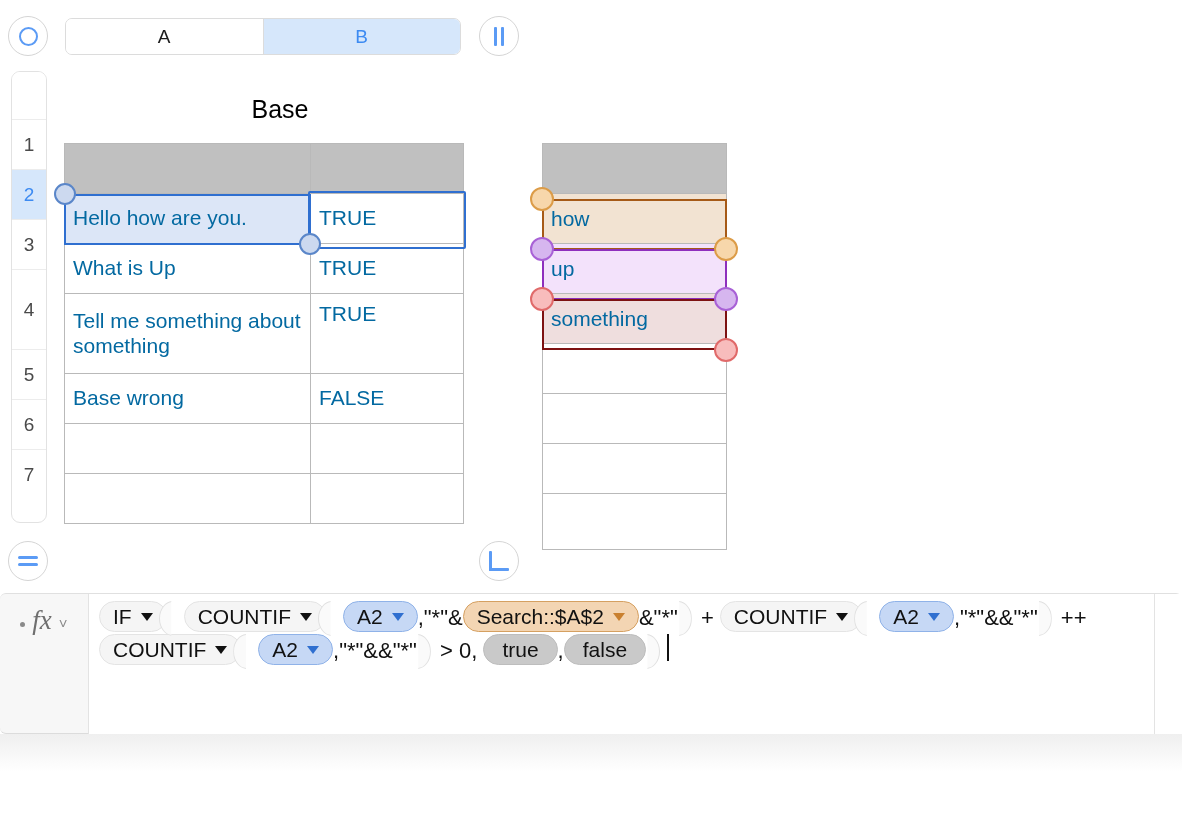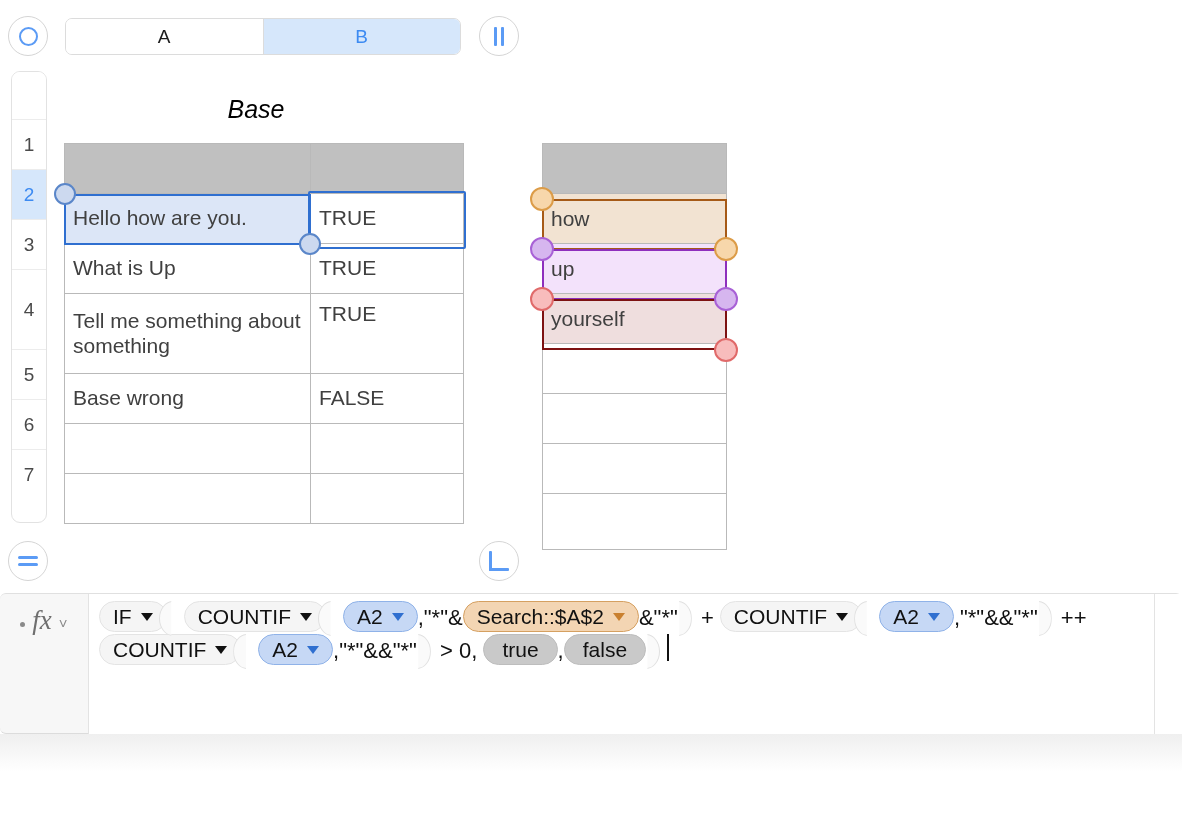--- a/index.html
+++ b/index.html
@@ -51,21 +51,21 @@
 
   
   .sheet-title {
     position:absolute; font-size:25px; color:#000; text-align:center;
   }
   .grid { position:absolute; border:1px solid #b9b9b9; background:#fff; }
   .grid .gr { display:flex; border-bottom:1px solid #b9b9b9; }
   .grid .gr:last-child { border-bottom:none; }
   .grid .gc {
     border-right:1px solid #b9b9b9; display:flex; align-items:center;
-    padding:0 8px; font-size:21px; color:#404040; overflow:hidden;
+    padding:0 8px; font-size:21px; color:#0369a1; overflow:hidden;
   }
   .grid .gc:last-child { border-right:none; }
   .gc.hdr { background:#c0c0c0; }
   .gc.selA { background:#dce6f7; }
   .gc .wrap { line-height:1.16; }
 
   
   .sel-outline {
     position:absolute; border:2.4px solid #2f6fd0; pointer-events:none;
   }
@@ -178,21 +178,21 @@
     <div class="rail-cell" style="height:48px"></div>
     <div class="rail-cell" style="height:50px">1</div>
     <div class="rail-cell sel" style="height:50px">2</div>
     <div class="rail-cell" style="height:50px">3</div>
     <div class="rail-cell" style="height:80px">4</div>
     <div class="rail-cell" style="height:50px">5</div>
     <div class="rail-cell" style="height:50px">6</div>
     <div class="rail-cell" style="height:50px">7</div>
   </div>
 
-  <div class="sheet-title" style="left:56px; top:95px; width:400px;font-style:italic;">Base</div>
+  <div class="sheet-title" style="left:80px; top:95px; width:400px;">Base</div>
 
   <div class="grid" id="base-grid" style="left:64px; top:143px; width:400px; height:381px;">
 
     <div class="gr" style="height:50px">
       <div class="gc hdr" style="width:246px"></div>
       <div class="gc hdr" style="width:152px"></div>
     </div>
 
     <div class="gr" style="height:50px">
       <div class="gc selA" style="width:246px">
@@ -253,21 +253,21 @@
     <div class="gr" style="height:50px">
       <div class="gc hdr" style="width:183px"></div>
     </div>
     <div class="gr" style="height:50px">
       <div class="gc" style="width:208px; background:#f2e3d2">how</div>
     </div>
     <div class="gr" style="height:50px">
       <div class="gc" style="width:186px; background:#f3e2fb">up</div>
     </div>
     <div class="gr" style="height:50px">
-      <div class="gc" style="width:183px; background:#efdede">yourself</div>
+      <div class="gc" style="width:183px; background:#efdede">something</div>
     </div>
     <div class="gr" style="height:50px">
       <div class="gc" style="width:183px"></div>
     </div>
     <div class="gr" style="height:50px">
       <div class="gc" style="width:183px"></div>
     </div>
     <div class="gr" style="height:50px">
       <div class="gc" style="width:183px"></div>
     </div>

